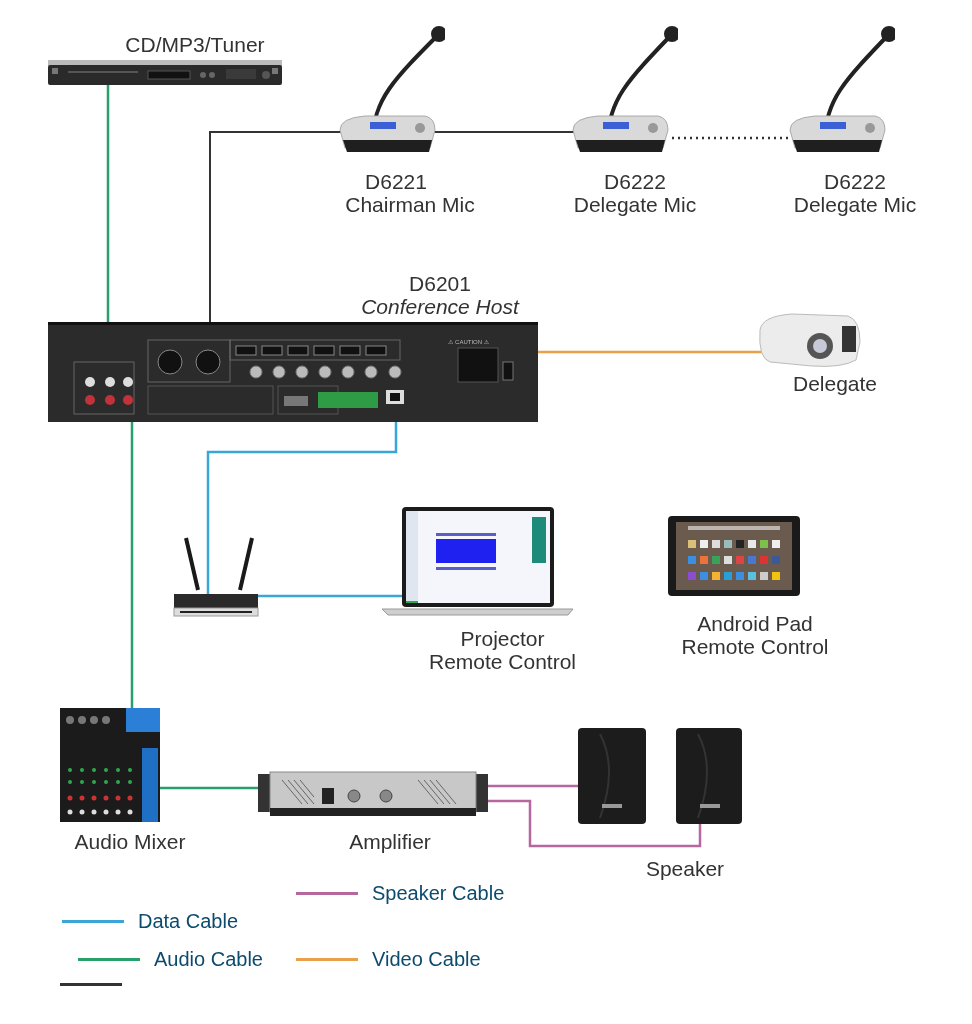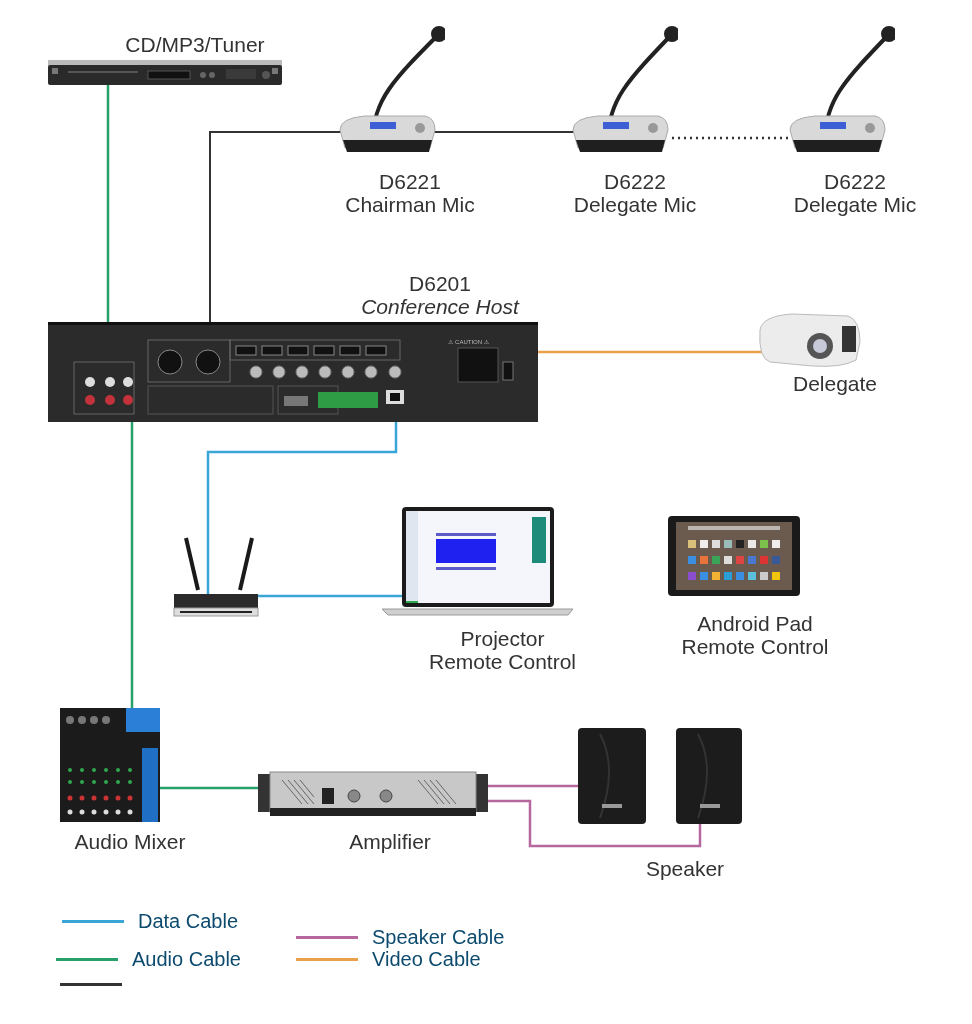--- a/index.html
+++ b/index.html
@@ -48,21 +48,21 @@
 
 <div>
   <svg class="dev" style="left:335px;top:20px" width="110" height="142">
     <path d="M40 120 C40 80 60 60 110 10" transform="translate(-2 0)" fill="none" stroke="#222" stroke-width="4"></path>
     <circle cx="104" cy="14" r="8" fill="#222"></circle>
     <path d="M5 110 Q5 98 30 96 L90 96 Q100 98 100 110 L95 128 L10 128 Z" fill="#d9d9d9" stroke="#aaa"></path>
     <path d="M8 120 L97 120 L94 132 L12 132 Z" fill="#1f1f1f"></path>
     <rect x="35" y="102" width="26" height="7" fill="#3c5fd6"></rect>
     <circle cx="85" cy="108" r="5" fill="#999"></circle>
   </svg>
-  <div class="lbl" style="left:305px;top:170px;width:170px;">D6221</div>
+  <div class="lbl" style="left:291px;top:170px;width:170px;">D6221</div>
   <div class="lbl" style="left:305px;top:193px;width:170px;">Chairman Mic</div>
 </div>
 
 <div>
   <svg class="dev" style="left:568px;top:20px" width="110" height="142">
     <path d="M40 120 C40 80 60 60 108 10" fill="none" stroke="#222" stroke-width="4"></path>
     <circle cx="104" cy="14" r="8" fill="#222"></circle>
     <path d="M5 110 Q5 98 30 96 L90 96 Q100 98 100 110 L95 128 L10 128 Z" fill="#d9d9d9" stroke="#aaa"></path>
     <path d="M8 120 L97 120 L94 132 L12 132 Z" fill="#1f1f1f"></path>
     <rect x="35" y="102" width="26" height="7" fill="#3c5fd6"></rect>
@@ -268,25 +268,25 @@
   <path d="M22 6 Q40 40 22 90" fill="none" stroke="#333" stroke-width="2"></path>
   <rect x="24" y="76" width="20" height="4" fill="#999"></rect>
 </svg>
 <div class="lbl" style="left:600px;top:857px;width:130px;">Speaker</div>
 
 <div>
   <div class="leg-row" style="left:62px;top:910px;">
     <span class="leg-line" style="background:#3aa6d8"></span>
     <span>Data Cable</span>
   </div>
-  <div class="leg-row" style="left:296px;top:926px;text-align:right;">
+  <div class="leg-row" style="left:296px;top:882px;text-align:right;">
     <span class="leg-line" style="background:#b5679e"></span>
     <span>Speaker Cable</span>
   </div>
-  <div class="leg-row" style="left:56px;top:948px;justify-content:flex-end;">
+  <div class="leg-row" style="left:78px;top:948px;justify-content:flex-end;">
     <span class="leg-line" style="background:#27a06b"></span>
     <span>Audio Cable</span>
   </div>
   <div class="leg-row" style="left:296px;top:948px;">
     <span class="leg-line" style="background:#e9a04a"></span>
     <span>Video Cable</span>
   </div>
   <div class="leg-row" style="left:60px;top:983px;">
     <span class="leg-line" style="background:#333;width:62px;margin-right:12px;"></span>
   </div>

